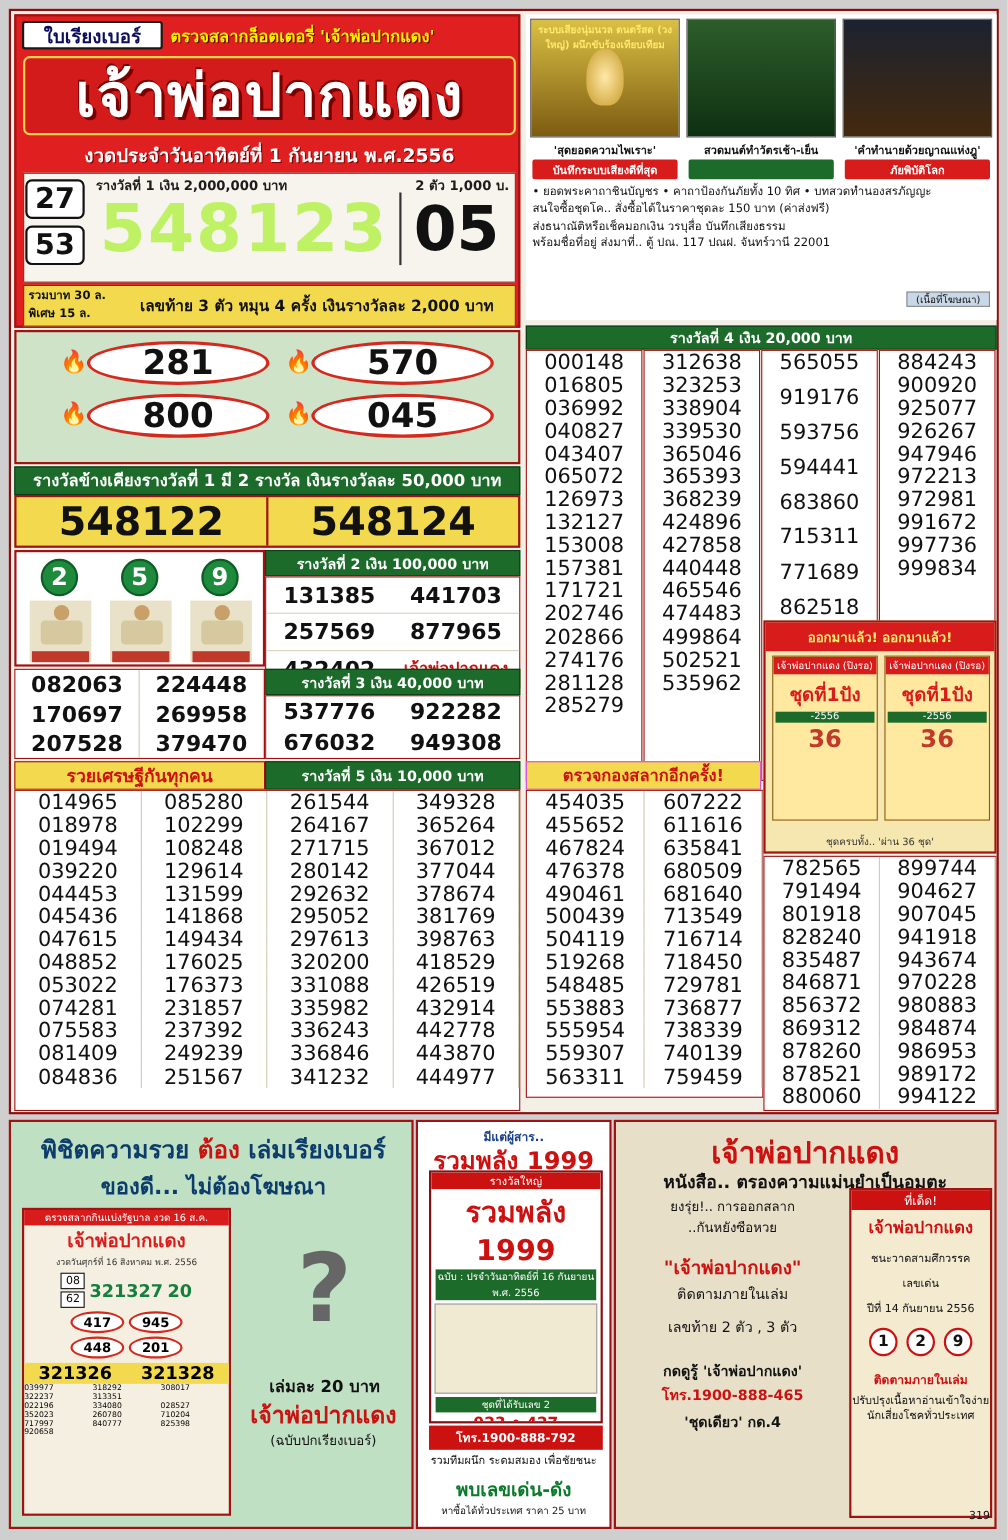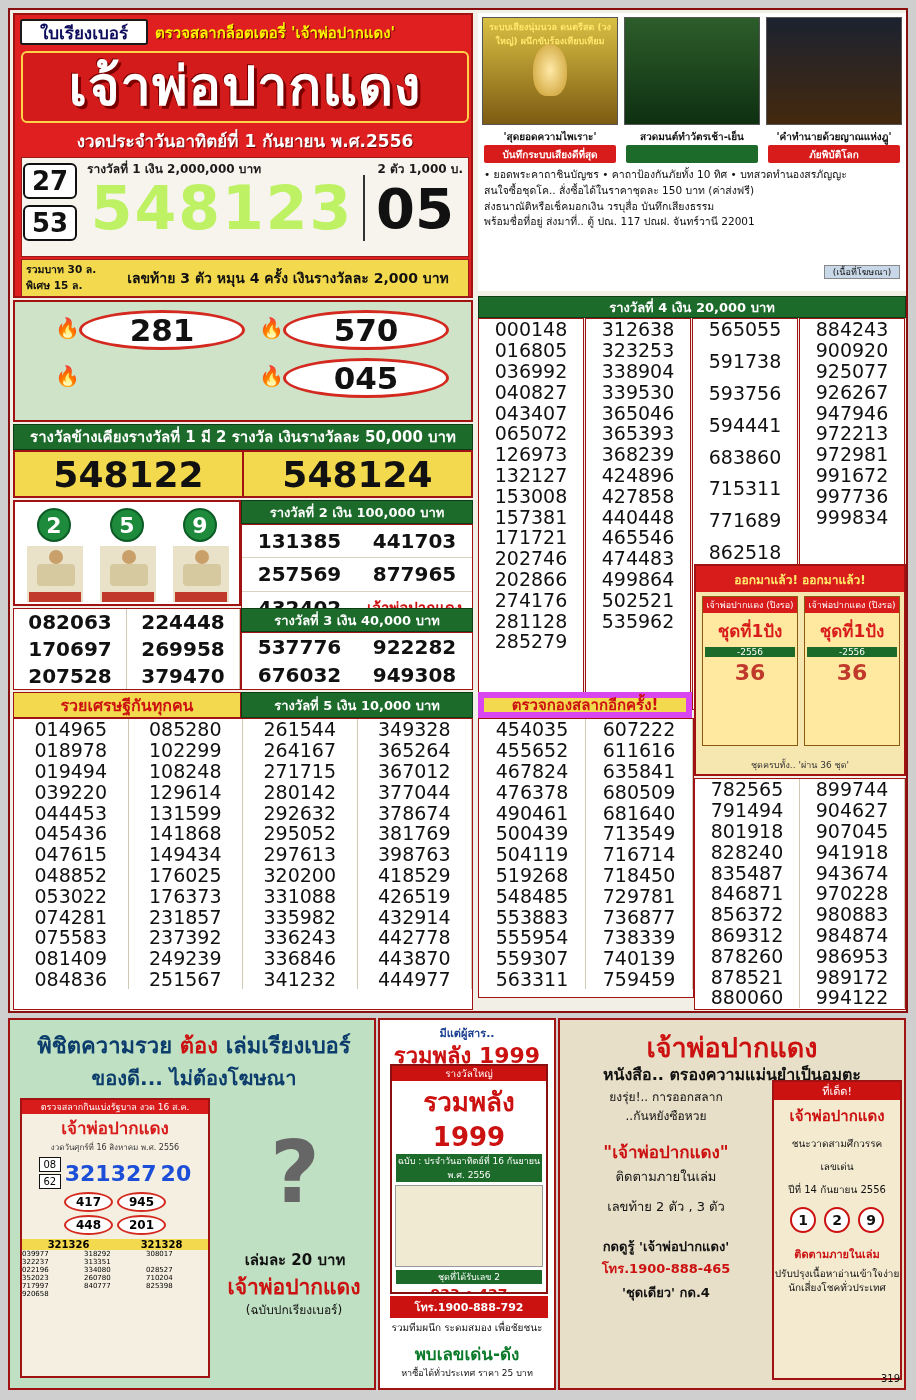--- a/index.html
+++ b/index.html
@@ -278,21 +278,21 @@
   .p4c2 { left:107px; }
   .p4c3 { left:214px;gap:11px; }
   .p4c4 { left:321px; }
   .p4col span {
     height:20.8px; display:flex; align-items:center; justify-content:center;
     font-size:19px; color:#111;
   }
 
   .checkbar {
     position:absolute; left:2px; top:682px; width:214px; height:26px;
-    background:#f3d94e; border:6px solid #d946ef;
+    background:#f3d94e; border:1px solid #d946ef;
     color:#cc1111; font-size:15px; font-weight:bold;
     display:flex; align-items:center; justify-content:center;
   }
   .p5right {
     position:absolute; left:2px; top:708px; width:216px; height:280px;
     background:#ffffff; border:1px solid #a11212;
     display:grid; grid-template-columns:1fr 1fr; grid-auto-rows:20.8px;
   }
   .p5right span {
     display:flex; align-items:center; justify-content:center;
@@ -343,24 +343,24 @@
   .badA .h2 { position:absolute; left:8px; top:42px; width:352px; text-align:center; font-size:20px; font-weight:bold; color:#0b3c6b; }
   .mini {
     position:absolute; left:10px; top:78px; width:190px; height:280px;
     background:#f4efe0; border:2px solid #a11212;
   }
   .mini .mh { background:#d81c1c; color:#fff; font-size:9px; text-align:center; }
   .mini .mt { color:#d81c1c; font-size:17px; font-weight:bold; text-align:center; }
   .mini .mdate { font-size:8px; text-align:center; color:#333; }
   .mini .mrow { display:flex; align-items:center; justify-content:center; gap:4px; margin-top:3px; }
   .mini .mbadge { width:22px; height:15px; background:#fff; border:1px solid #111; font-size:10px; display:flex; align-items:center; justify-content:center; }
-  .mini .mbig { font-size:22px; font-weight:bold; color:#1d4ed8; }
+  .mini .mbig { font-size:16px; font-weight:bold; color:#15803d; }
   .mini .mell { border:2px solid #d4291f; border-radius:50%; background:#fff; padding:1px 10px; font-size:12px; font-weight:bold; }
   .mini .myellow { background:#f3d94e; display:flex; }
-  .mini .myellow span { flex:1; text-align:center; font-size:10px; font-weight:bold; }
+  .mini .myellow span { flex:1; text-align:center; font-size:16px; font-weight:bold; }
   .mini .mgrid { display:grid; grid-template-columns:repeat(3,1fr); font-size:7px; }
   .qmark {
     position:absolute; left:220px; top:92px; width:130px; height:120px;
     display:flex; align-items:center; justify-content:center;
     font-size:86px; color:#666; font-weight:bold;
   }
   .badA .price { position:absolute; left:212px; top:228px; width:146px; text-align:center; font-size:15px; font-weight:bold; color:#111; }
   .badA .brand { position:absolute; left:206px; top:250px; width:156px; text-align:center; font-size:21px; font-weight:bold; color:#cc1111; }
   .badA .brand2 { position:absolute; left:206px; top:280px; width:156px; text-align:center; font-size:12px; color:#111; }
 
@@ -435,20 +435,21 @@
         </div>
       </div>
 
       <div class="block3">
         <span class="flame" style="left:40px;top:14px;">🔥</span>
         <span class="flame" style="left:244px;top:14px;">🔥</span>
         <span class="flame" style="left:40px;top:62px;">🔥</span>
         <span class="flame" style="left:244px;top:62px;">🔥</span>
         <div class="ell e1">281</div>
         <div class="ell e2">570</div>
+        <div class="ell e3">800</div>
         <div class="ell e4">045</div>
       </div>
 
       <div class="near-label">รางวัลข้างเคียงรางวัลที่ 1 มี 2 รางวัล เงินรางวัลละ 50,000 บาท</div>
       <div class="near-wrap">
         <div>548122</div>
         <div>548124</div>
       </div>
 
       <div class="circles">
@@ -612,21 +613,21 @@
             <span>427858</span>
             <span>440448</span>
             <span>465546</span>
             <span>474483</span>
             <span>499864</span>
             <span>502521</span>
             <span>535962</span>
           </div>
         <div class="p4col p4c3">
             <span>565055</span>
-            <span>591738</span>
+            <span>919176</span>
             <span>593756</span>
             <span>594441</span>
             <span>683860</span>
             <span>715311</span>
             <span>771689</span>
             <span>862518</span>
             <span>882203</span>
           </div>
         <div class="p4col p4c4">
             <span>884243</span>

